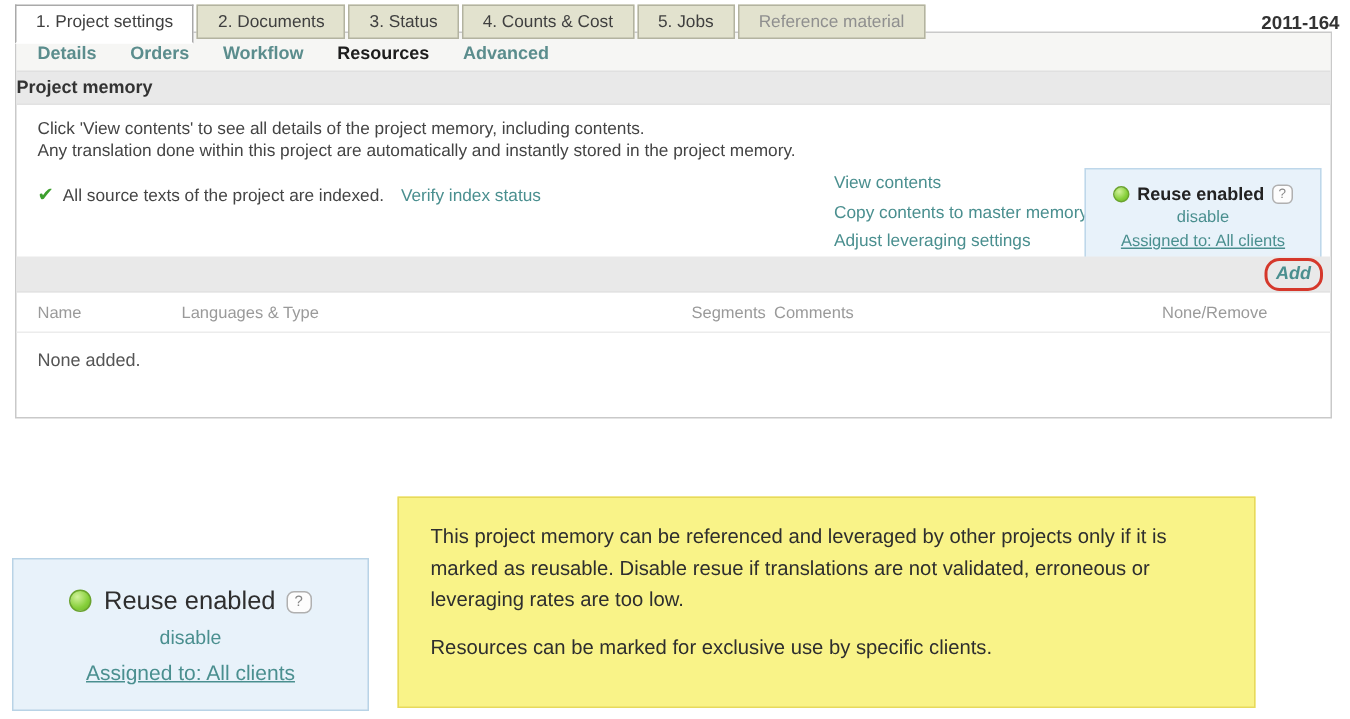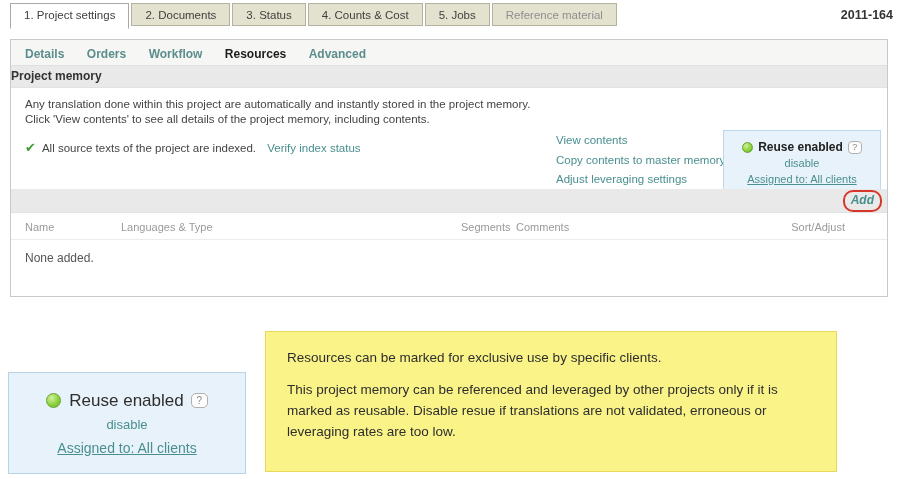--- a/index.html
+++ b/index.html
@@ -12,21 +12,21 @@
   .tab { display:inline-block; margin-right:2px; padding:5px 13px 4px;
     font-size:11.5px; color:#3f3f3f; background:#e2e2ce;
     border:1px solid #b3b3a0; cursor:pointer; vertical-align:bottom; }
   .tab.active { background:#fff; border-color:#a9a9a9; border-bottom-color:#ffffff;
     padding-bottom:7px; margin-bottom:-3px; position:relative; z-index:4;text-align:right; }
   .tab.muted { color:#8f8f8f; }
   .page-code { position:absolute; right:7px; top:8px; font-size:12.5px;
     font-weight:bold; color:#333; }
 
   
-  .panel { position:absolute; left:10px; top:39px; width:878px; height:258px;
+  .panel { position:absolute; left:10px; top:21px; width:878px; height:258px;
     background:#fff; border:1px solid #c9c9c9; }
   .subnav { height:26px; line-height:25px; background:#f6f6f4;
     border-bottom:1px solid #e0e0e0; padding-left:14px; }
   .subnav span { font-size:12px; font-weight:bold; color:#5b8d8d;
     margin-right:18px; cursor:pointer; }
   .subnav span.active { color:#1d1d1d; cursor:default; }
   .bar { background:#e9e9e9; border-bottom:1px solid #e2e2e2;
     font-size:12px; font-weight:bold; color:#333; }
   .bar.pm { height:22px; line-height:21px; }
   .bar.tm { height:24px; line-height:23px; position:relative; }
@@ -102,22 +102,22 @@
       <span>Orders</span>
       <span>Workflow</span>
       <span class="active">Resources</span>
       <span>Advanced</span>
     </div>
 
     <div class="bar pm">Project memory</div>
 
     <div class="pm-content">
       <div class="pm-desc">
+        <div>Click 'View contents' to see all details of the project memory, including contents.</div>
         <div>Any translation done within this project are automatically and instantly stored in the project memory.</div>
-        <div>Click 'View contents' to see all details of the project memory, including contents.</div>
       </div>
       <div class="indexed-row">
         <span class="check">✔</span><span>All source texts of the project are indexed.</span>
         <a class="tlink" style="margin-left:8px;">Verify index status</a>
       </div>
       <div class="side-links">
         <div><a class="tlink">View contents</a></div>
         <div><a class="tlink">Copy contents to master memory</a></div>
         <div><a class="tlink">Adjust leveraging settings</a></div>
       </div>
@@ -135,32 +135,32 @@
       <span class="add-wrap">
         <a class="add-btn">Add</a>
       </span>
     </div>
 
     <div class="cols">
       <span class="col-name">Name</span>
       <span class="col-lang">Languages &amp; Type</span>
       <span class="col-seg">Segments</span>
       <span class="col-com">Comments</span>
-      <span class="col-sort">Sort/Adjust</span>
+      <span class="col-sort">None/Remove</span>
     </div>
 
     <div class="empty-row">None added.</div>
   </div>
 
   <div class="callout-blue">
     <div class="cb-row1">
       <span class="dot"></span><span>Reuse enabled</span><span class="help-bubble">?</span>
     </div>
     <div class="cb-action"><a class="tlink">disable</a></div>
     <div class="cb-assigned"><a class="tlink">Assigned to: All clients</a></div>
   </div>
 
   <div class="callout-yellow">
+    <p>This project memory can be referenced and leveraged by other projects only if it is marked as reusable. Disable resue if translations are not validated, erroneous or leveraging rates are too low.</p>
     <p>Resources can be marked for exclusive use by specific clients.</p>
-    <p>This project memory can be referenced and leveraged by other projects only if it is marked as reusable. Disable resue if translations are not validated, erroneous or leveraging rates are too low.</p>
   </div>
 
 </div>
 
 </body></html>

